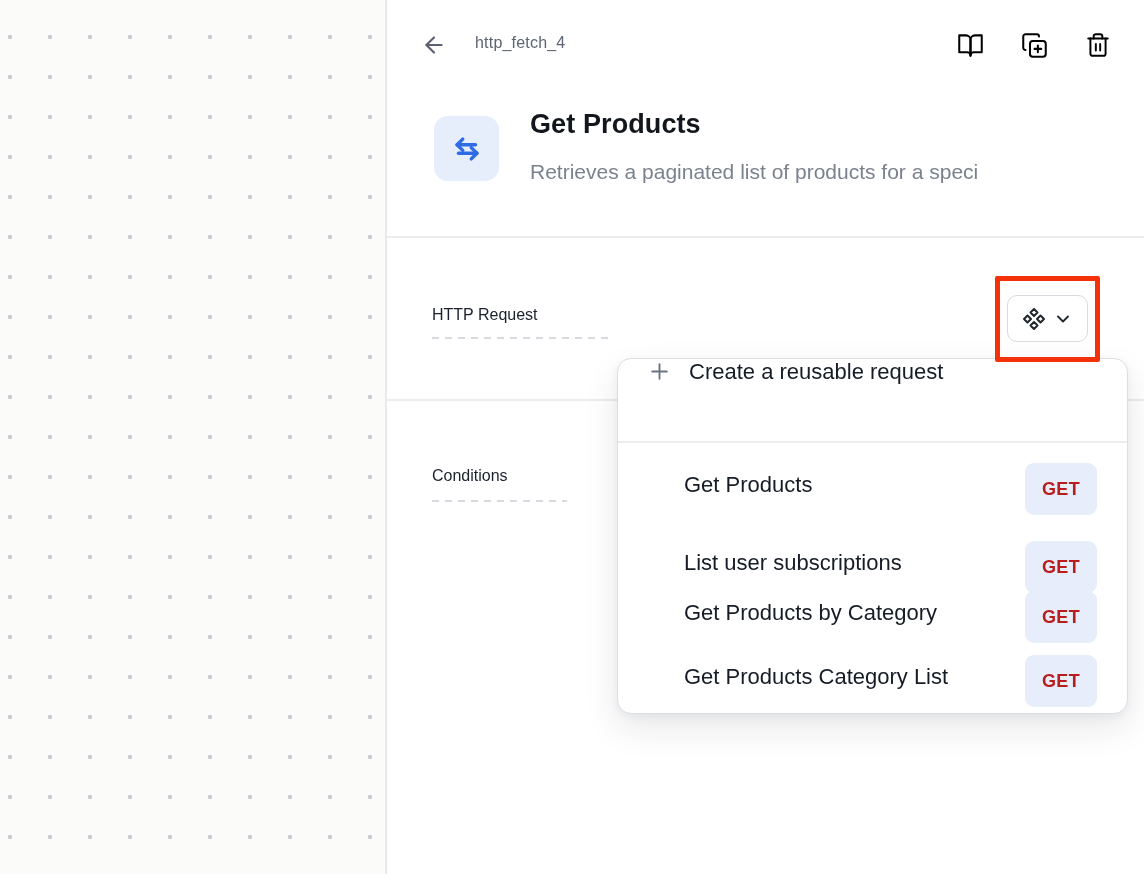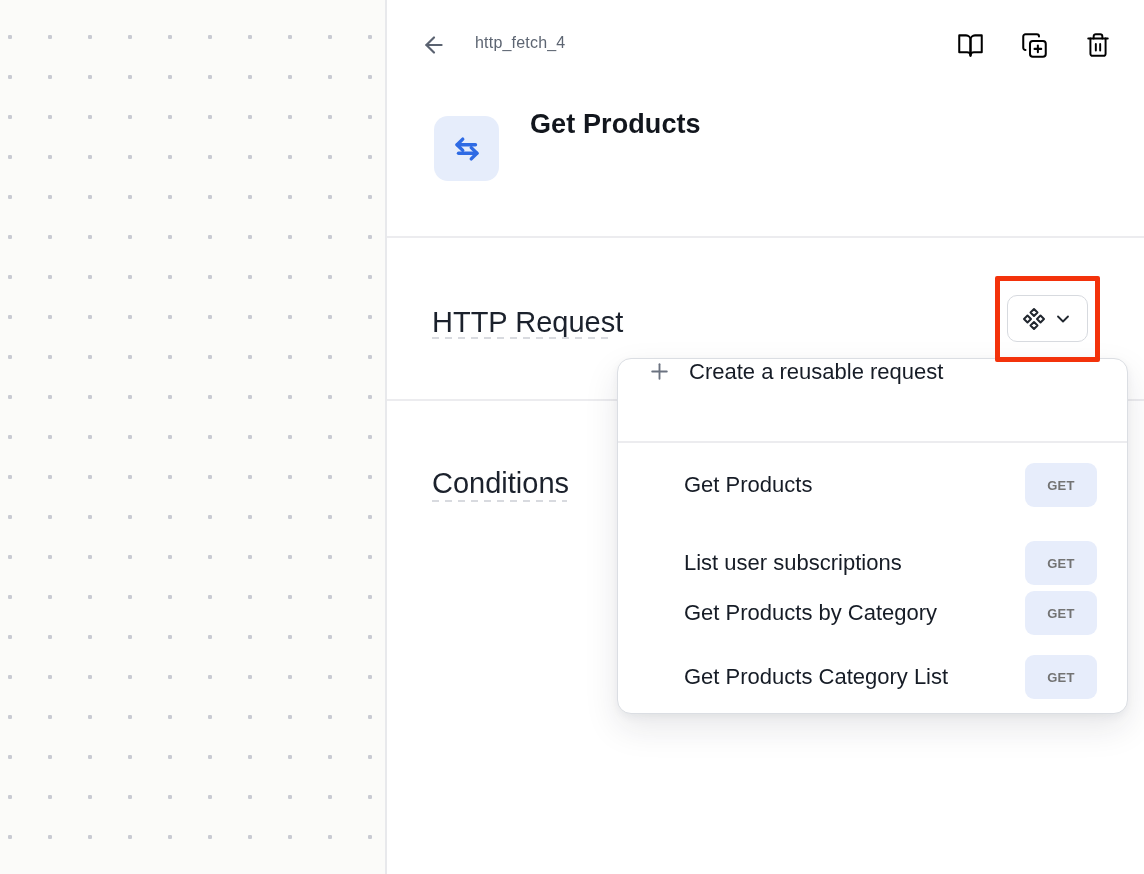--- a/index.html
+++ b/index.html
@@ -62,21 +62,21 @@
     font-size: 27px; font-weight: 700; color: #12161D; letter-spacing: 0.1px;
   }
   .node-desc {
     position: absolute; left: 143px; top: 160px;
     width: 614px; white-space: nowrap; overflow: hidden;
     font-size: 21px; color: #7B828E;
   }
 
   .section-label {
     position: absolute; left: 45px;
-    font-size: 29px; font-weight: 500; color: #1B212C;
+    font-size: 16px; font-weight: 500; color: #1B212C;
   }
   .dashed-underline {
     position: absolute; left: 45px; height: 2px;
     background-image: repeating-linear-gradient(90deg, #D8DADF 0 7px, rgba(0,0,0,0) 7px 13px);
   }
   .label-http { top: 306px; }
   .u-http { top: 337px; width: 180px; }
   .label-cond { top: 467px; }
   .u-cond { top: 500px; width: 135px; }
 
@@ -120,24 +120,24 @@
   .menu-create .create-label { margin-left: 17px; font-size: 22px; color: #161C26; }
   .menu-sep { position: absolute; left: 0; top: 82px; width: 100%; height: 1.5px; background: #ECECEF; }
   .menu-item {
     position: absolute; left: 0; width: 100%; height: 64px;
     display: flex; align-items: center; cursor: pointer;
   }
   .menu-item .item-label { margin-left: 66px; font-size: 22px; color: #161C26; }
   .mi-0 { top: 94px; } .mi-1 { top: 172px; } .mi-2 { top: 222px; } .mi-3 { top: 286px; }
   .method-badge {
     position: absolute; right: 30px; top: 10px;
-    width: 72px; height: 44px;
+    width: 72px; height: 52px;
     background: #E7EDFB; border-radius: 9px;
     display: flex; align-items: center; justify-content: center;
-    font-size: 13px; font-weight: 700; color: #737373; letter-spacing: 0.3px;
+    font-size: 18px; font-weight: 700; color: #b91c1c; letter-spacing: 0.3px;
   }
 </style>
 </head>
 <body>
 
 <div class="screen">
 
   <div class="canvas"></div>
   <div class="v-divider"></div>
 
@@ -189,20 +189,21 @@
       <span>
         <svg width="34" height="34" viewBox="0 0 24 24" fill="none" stroke="currentColor" stroke-width="2.4" stroke-linecap="round" stroke-linejoin="round">
             <path d="m9 5-4 4 4 4"></path>
             <path d="M5 9h13"></path>
             <path d="m15 11 4 4-4 4"></path>
             <path d="M19 15H6"></path>
           </svg>
       </span>
     </div>
     <div class="node-title">Get Products</div>
+    <div class="node-desc">Retrieves a paginated list of products for a speci</div>
 
     <div class="h-divider d1"></div>
 
     <div class="section-label label-http">HTTP Request</div>
     <div class="dashed-underline u-http"></div>
 
 
     <div class="reusable-trigger">
       <span>
         <svg width="24" height="24" viewBox="0 0 24 24" fill="none" stroke="currentColor" stroke-width="2" stroke-linecap="round" stroke-linejoin="round">

